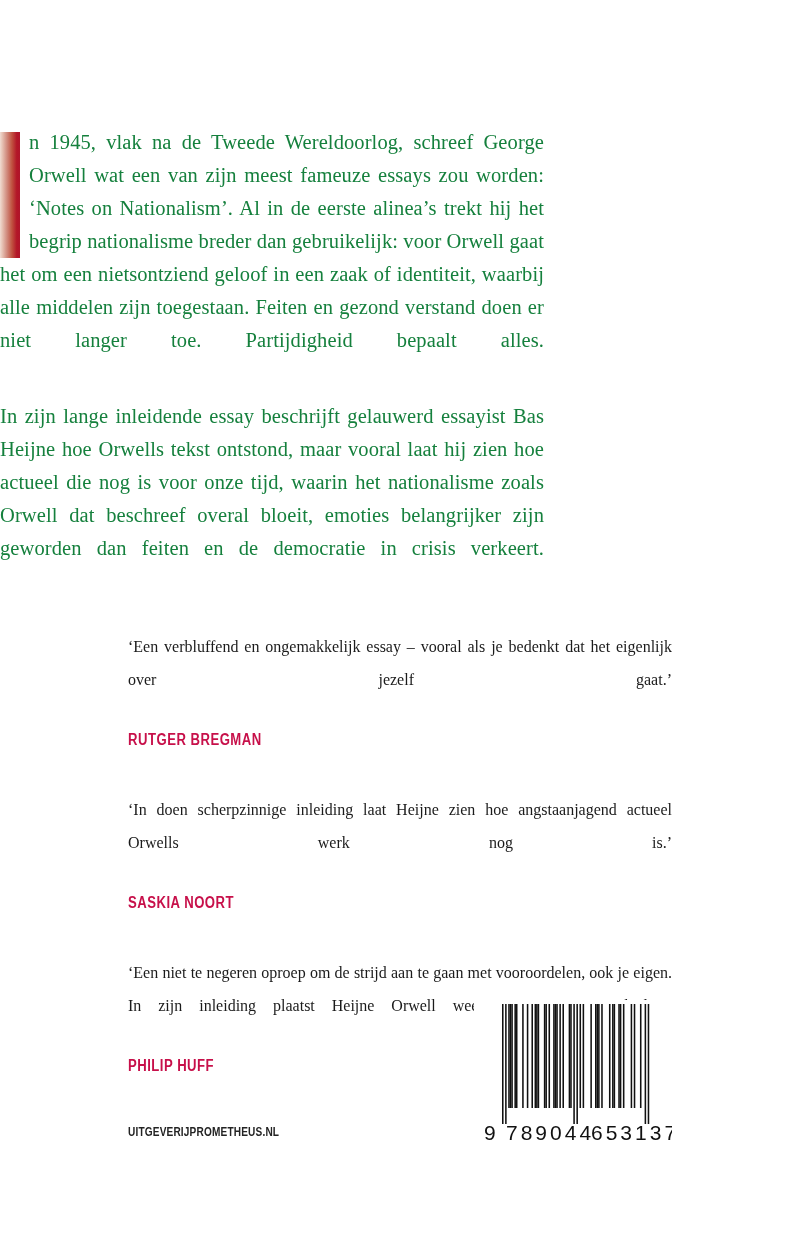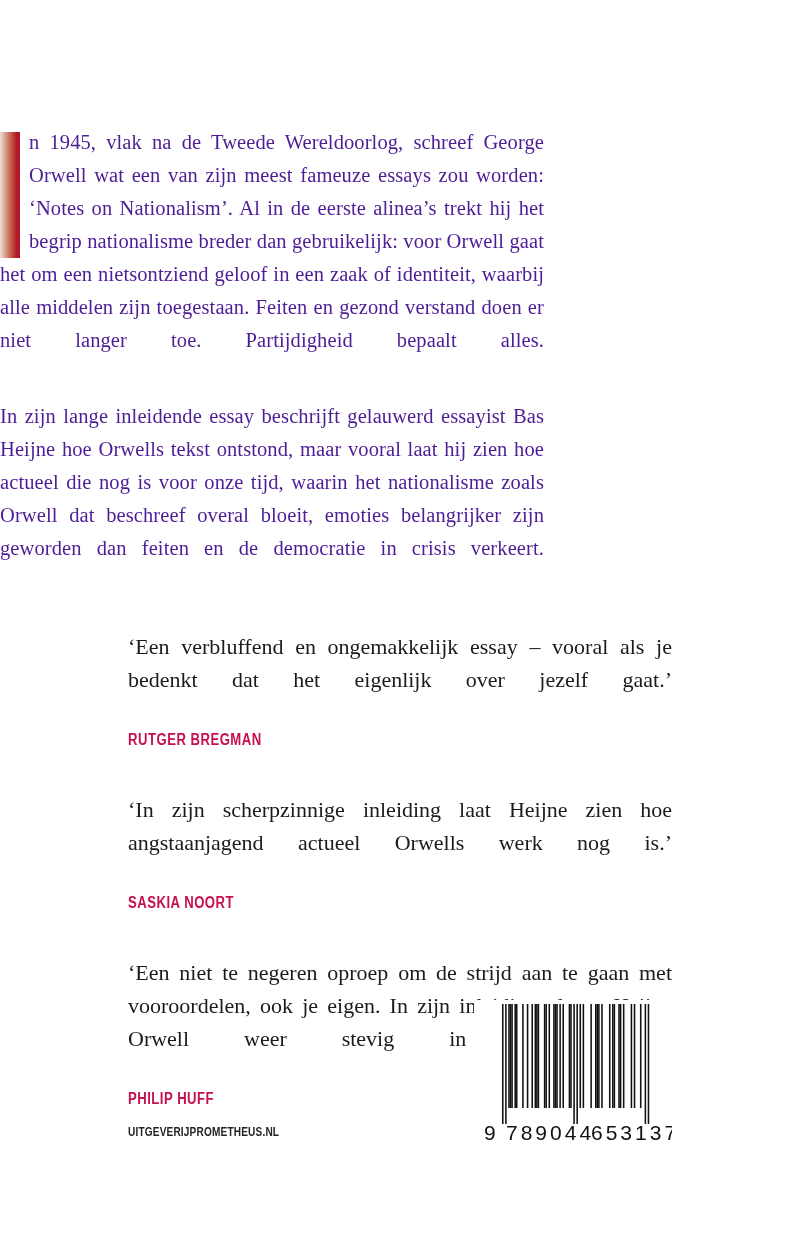--- a/index.html
+++ b/index.html
@@ -44,21 +44,21 @@
         #b0152a 100%);
   }
 
   p.body-par {
     margin: 0;
     font-size: 20.5px;
     line-height: 33px;
     text-align: justify;
     text-justify: inter-word;
     letter-spacing: 0.1px;
-    color: #4c1d95;
+    color: #15803d;
   }
   p.body-par.second {
     margin-top: 10px;
   }
   p.body-par:last-child { text-align: justify; }
 
   
   p.body-par::after {
     content: "";
     display: inline-block;
@@ -70,21 +70,21 @@
     position: absolute;
     top: 630px;
     left: 128px;
     width: 544px;
   }
   .quote-block { margin-bottom: 44px; }
   .quote-block:last-child { margin-bottom: 0; }
 
   .quote-text {
     margin: 0;
-    font-size: 22px;
+    font-size: 16px;
     line-height: 33px;
     text-align: justify;
     color: #1b1b1b;
     font-family: Liberation Serif, serif;
   }
   .quote-text::after {
     content: "";
     display: inline-block;
     width: 100%;
   }
@@ -141,21 +141,21 @@
   </div>
 
   <div class="quotes">
 
     <div class="quote-block">
       <p class="quote-text">‘Een verbluffend en ongemakkelijk essay – vooral als je bedenkt dat het eigenlijk over jezelf gaat.’</p>
       <p class="quote-attrib">RUTGER BREGMAN</p>
     </div>
 
     <div class="quote-block">
-      <p class="quote-text">‘In zijn scherpzinnige inleiding laat Heijne zien hoe angstaanjagend actueel Orwells werk nog is.’</p>
+      <p class="quote-text">‘In doen scherpzinnige inleiding laat Heijne zien hoe angstaanjagend actueel Orwells werk nog is.’</p>
       <p class="quote-attrib">SASKIA NOORT</p>
     </div>
 
     <div class="quote-block">
       <p class="quote-text">‘Een niet te negeren oproep om de strijd aan te gaan met vooroordelen, ook je eigen. In zijn inleiding plaatst Heijne Orwell weer stevig in ons heden.’</p>
       <p class="quote-attrib">PHILIP HUFF</p>
     </div>
 
   </div>
 

